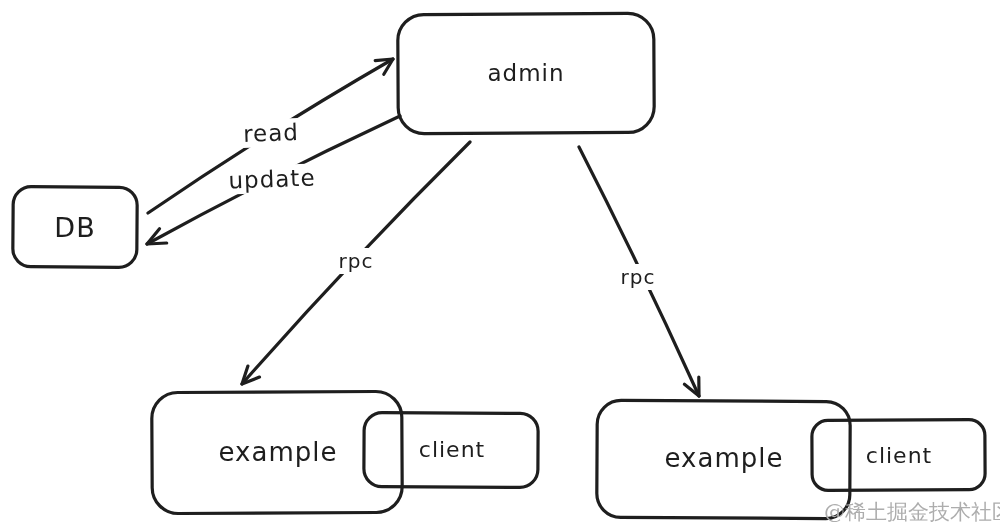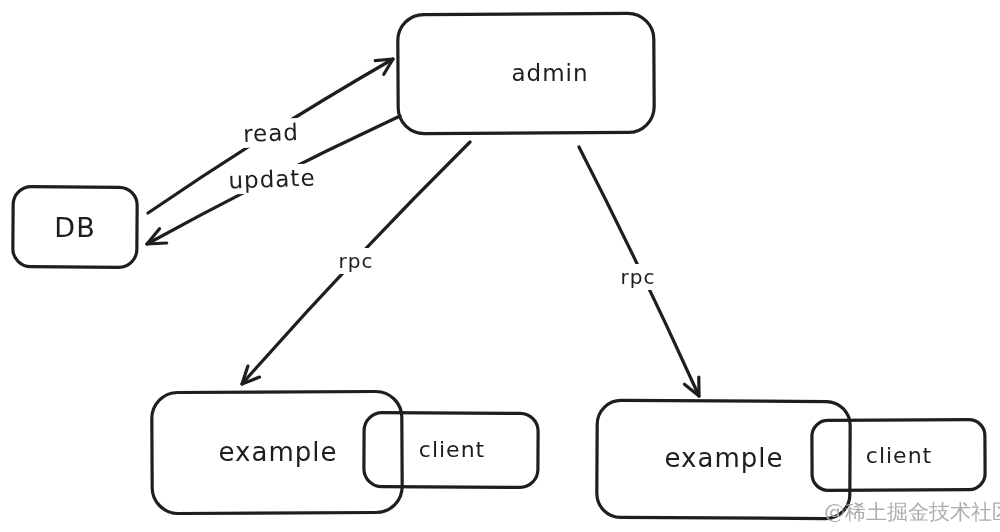--- a/index.html
+++ b/index.html
@@ -30,21 +30,21 @@
   }
   .edge-label {
     position: absolute;
     transform: translate(-50%, -50%);
     white-space: nowrap;
     background: #ffffff;
     padding: 1px 7px;
     letter-spacing: 1px;
     color: #1e1e1e;
   }
-  .lbl-admin   { left: 550px; top: 73px;  font-size: 23px; }
+  .lbl-admin   { left: 526px; top: 73px;  font-size: 23px; }
   .lbl-db      { left: 75px;  top: 227px; font-size: 27px; text-align: right; }
   .lbl-example-left  { left: 278px; top: 452px; font-size: 26px; }
   .lbl-client-left   { left: 452px; top: 449px; font-size: 22px; }
   .lbl-example-right { left: 724px; top: 458px; font-size: 26px; }
   .lbl-client-right  { left: 899px; top: 455px; font-size: 22px; }
   .lbl-read    { left: 271px; top: 133px; font-size: 23px; transform: translate(-50%,-50%) rotate(-2deg); }
   .lbl-update  { left: 272px; top: 179px; font-size: 23px; transform: translate(-50%,-50%) rotate(-2deg); }
   .lbl-rpc-left  { left: 356px; top: 261px; font-size: 20px; }
   .lbl-rpc-right { left: 638px; top: 277px; font-size: 20px; }
   .watermark {

